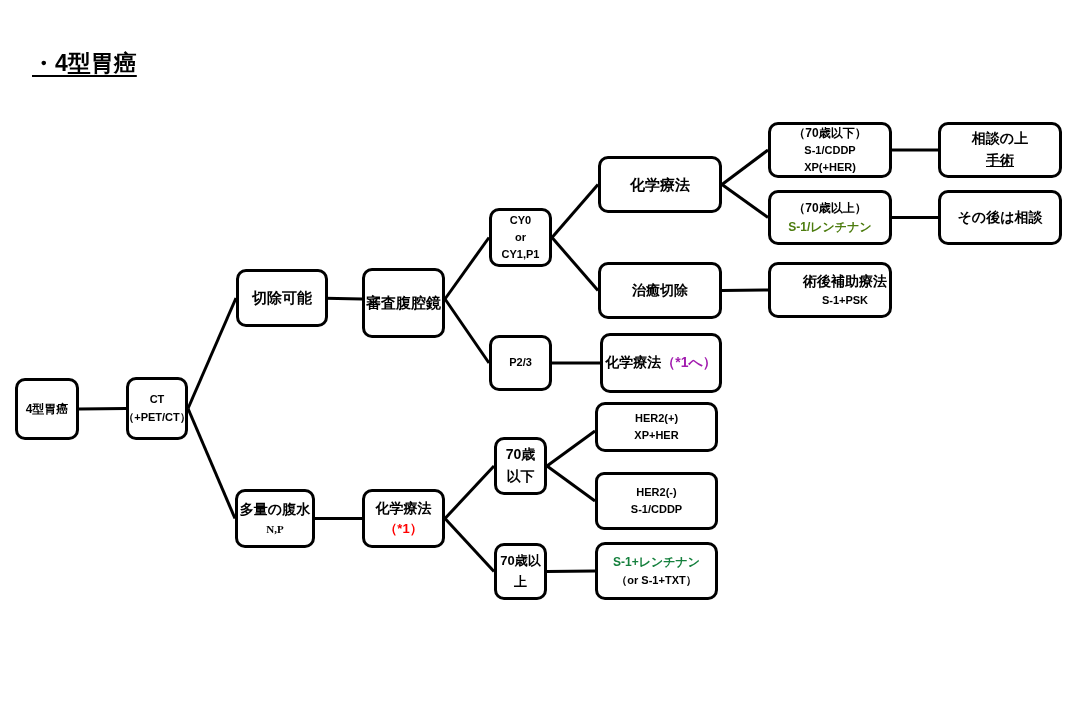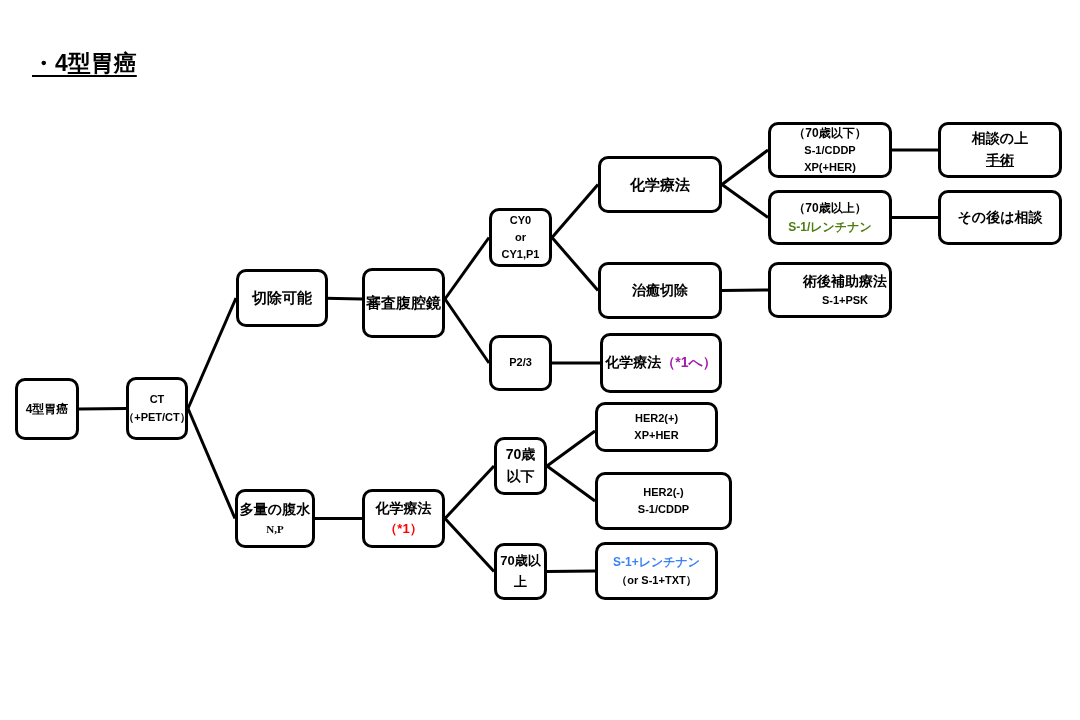--- a/index.html
+++ b/index.html
@@ -134,25 +134,25 @@
         <div class="tline" style="font-size: 14px;"><span style="color: rgb(0, 0, 0);">化学療法</span></div>
         <div class="tline" style="font-size: 13px;"><span style="color: rgb(255, 0, 0);">（*1）</span></div>
       </div>
       <div class="node" style="left: 494px; top: 437px; width: 53px; height: 58px; border-color: rgb(0, 0, 0); background: rgb(255, 255, 255);">
         <div class="tline wrap" style="font-size: 14px;"><span style="color: rgb(0, 0, 0);">70歳以下</span></div>
       </div>
       <div class="node" style="left: 595px; top: 402px; width: 123px; height: 50px; border-color: rgb(0, 0, 0); background: rgb(255, 255, 255);">
         <div class="tline" style="font-size: 11px;"><span style="color: rgb(0, 0, 0);">HER2(+)</span></div>
         <div class="tline" style="font-size: 11px;"><span style="color: rgb(0, 0, 0);">XP+HER</span></div>
       </div>
-      <div class="node" style="left: 595px; top: 472px; width: 137px; height: 58px; border-color: rgb(0, 0, 0); background: rgb(255, 255, 255);">
+      <div class="node" style="left: 595px; top: 472px; width: 123px; height: 58px; border-color: rgb(0, 0, 0); background: rgb(255, 255, 255); border-radius: 9px;">
         <div class="tline" style="font-size: 11px;"><span style="color: rgb(0, 0, 0);">HER2(-)</span></div>
         <div class="tline" style="font-size: 11px;"><span style="color: rgb(0, 0, 0);">S-1/CDDP</span></div>
       </div>
       <div class="node" style="left: 494px; top: 543px; width: 53px; height: 57px; border-color: rgb(0, 0, 0); background: rgb(255, 255, 255);">
         <div class="tline wrap" style="font-size: 13px;"><span style="color: rgb(0, 0, 0);">70歳以上</span></div>
       </div>
       <div class="node" style="left: 595px; top: 542px; width: 123px; height: 58px; border-color: rgb(0, 0, 0); background: rgb(255, 255, 255);">
-        <div class="tline" style="font-size: 12px;"><span style="color: #3b82f6;">S-1+レンチナン</span></div>
+        <div class="tline" style="font-size: 12px;"><span style="color: #15803d;">S-1+レンチナン</span></div>
         <div class="tline" style="font-size: 11px;"><span style="color: rgb(0, 0, 0);">（or S-1+TXT）</span></div>
       </div>
     </div>
 </div>
 
 </body></html>

